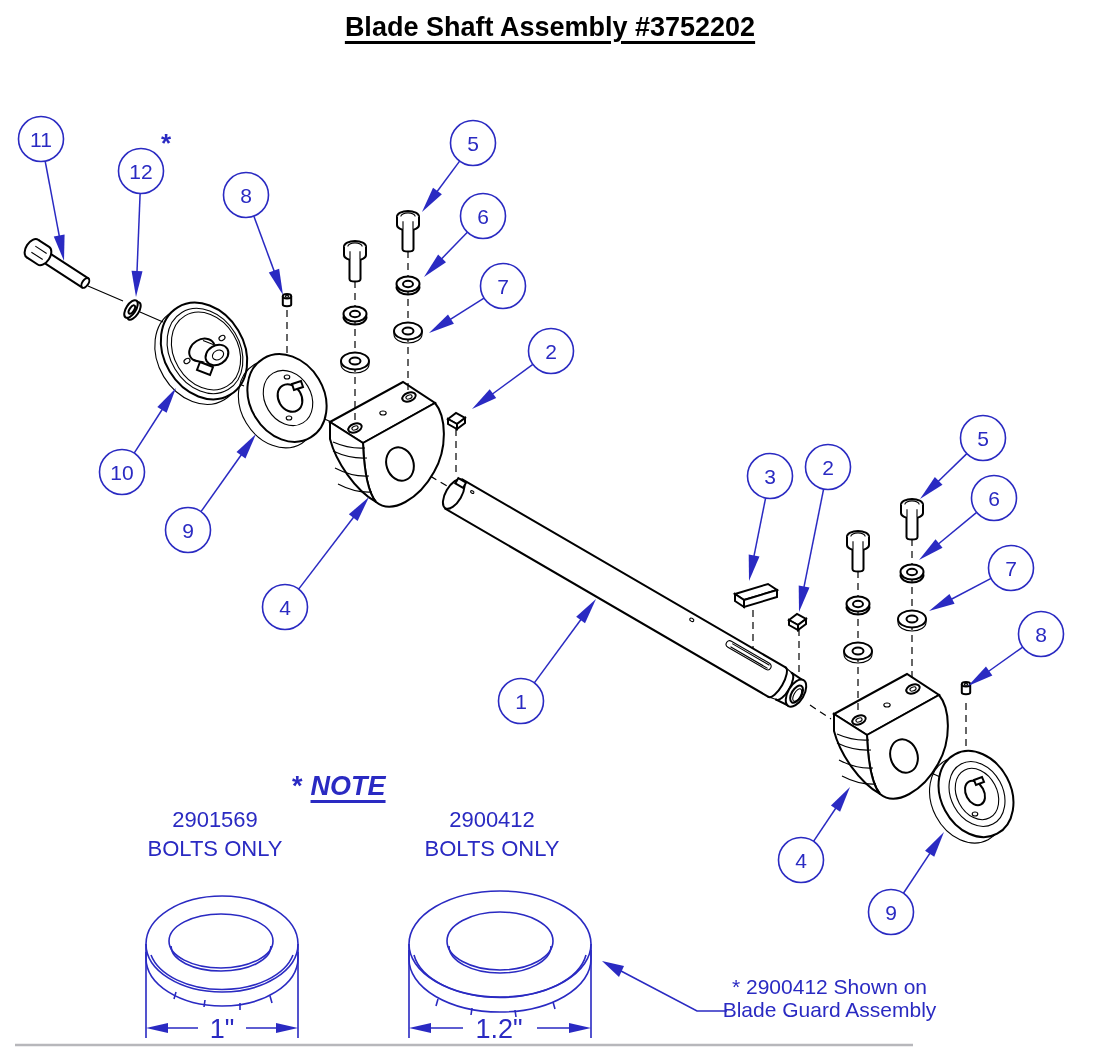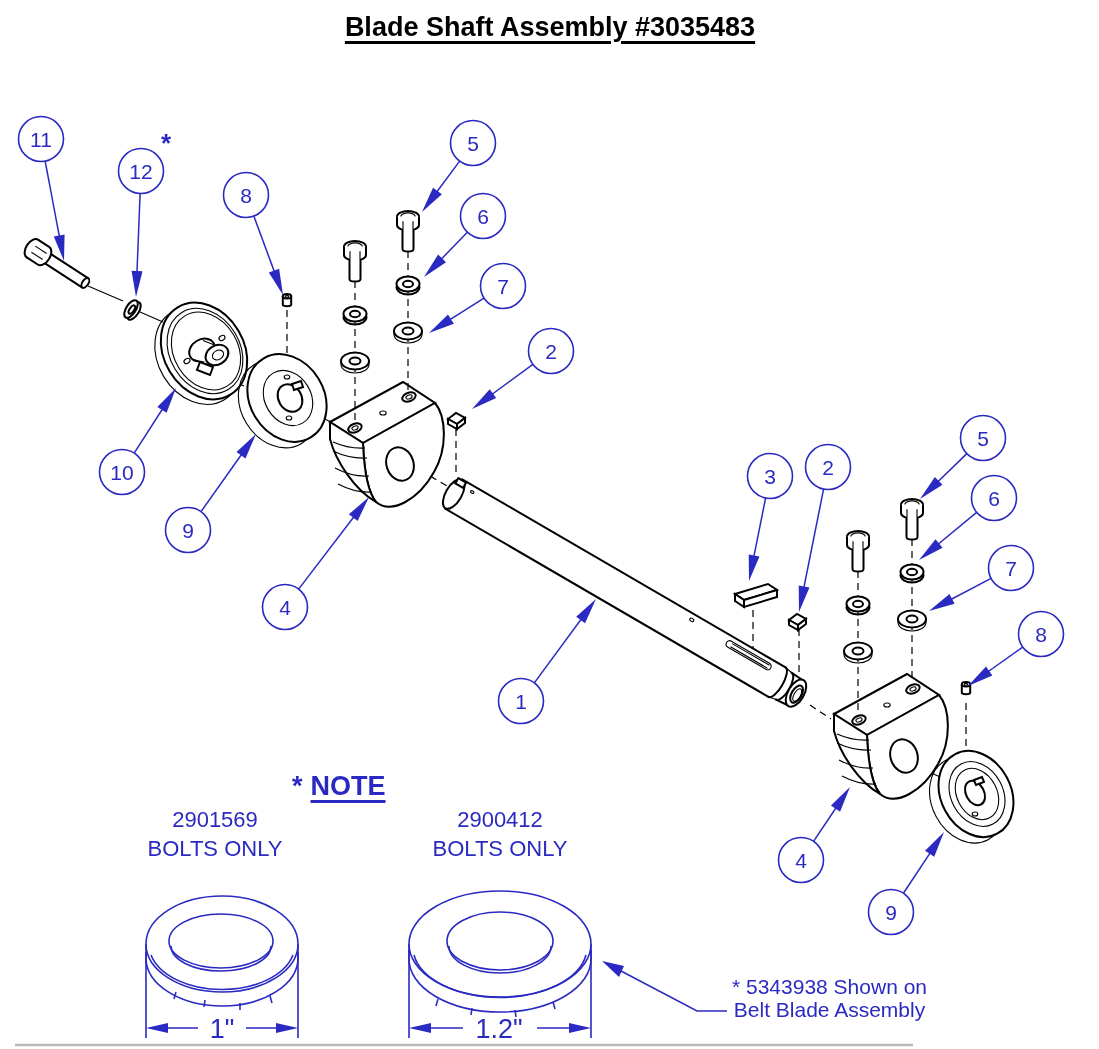--- a/index.html
+++ b/index.html
@@ -12,35 +12,35 @@
   .kt{stroke:var(--art);fill:none;stroke-width:1.1;}
   .dash{stroke:var(--art);fill:none;stroke-width:1.2;stroke-dasharray:7 5;}
   .bl{stroke:var(--blue);fill:none;stroke-width:1.6;}
   .blf{fill:var(--blue);stroke:none;}
   .ttl{position:absolute;left:20px;top:12px;width:1060px;text-align:center;
        font-size:27px;font-weight:bold;color:#000;}
   .ttl span{text-decoration:underline;text-decoration-thickness:3px;text-underline-offset:5px;}
   .bluetext{position:absolute;color:var(--blue);text-align:center;}
   .notehead{left:292px;top:771px;font-size:27px;font-weight:bold;}
   .notehead .star{margin-right:8px;}
-  .notehead .hd{text-decoration:underline;text-decoration-thickness:2.5px;text-underline-offset:5px;}
+  .notehead .hd{text-decoration:underline;text-decoration-thickness:2.5px;text-underline-offset:5px;font-style:italic;}
   .notecol{width:200px;font-size:22px;line-height:29px;top:805px;}
   .notecol-left{left:115px;}
-  .notecol-right{left:400px;}
+  .notecol-right{left:392px;}
   .footnote{left:722px;top:976px;width:215px;font-size:21px;line-height:22.5px;}
   .star12{left:161px;top:128px;font-size:26px;font-weight:bold;}
   .balloon-text{font-size:21px;fill:var(--blue);}
   .dimtext{font-size:27px;fill:var(--blue);}
 </style>
 </head>
 <body>
 
 <div id="canvas">
 
-  <div class="ttl"><span>Blade Shaft Assembly #3035483</span></div>
+  <div class="ttl"><span>Blade Shaft Assembly #3752202</span></div>
 
   <svg id="drawing" width="1099" height="1049" viewBox="0 0 1099 1049">
     <defs>
 
       <g id="housing">
         <path class="kf" d="M0,0 L73,-40 L105,-19 L33,21 Z"></path>
         <path class="kf" d="M33,21 L105,-19 C116,-6 118,26 104,50 C89,77 62,93 46,80 C37,69 34,46 33,21 Z"></path>
         <path class="kf" d="M0,0 L33,21 C34,46 37,69 46,80 C25,68 6,40 0,17 Z"></path>
         <path class="kt" d="M3,20 Q19,27 35,26"></path>
         <path class="kt" d="M3,29 Q20,37 37,36"></path>
@@ -349,17 +349,17 @@
     <div>2901569</div>
     <div>BOLTS ONLY</div>
   </div>
 
   <div class="bluetext notecol notecol-right">
     <div>2900412</div>
     <div>BOLTS ONLY</div>
   </div>
 
   <div class="bluetext footnote">
-    <div>* 5343938 Shown on</div>
-    <div>Belt Blade Assembly</div>
+    <div>* 2900412 Shown on</div>
+    <div>Blade Guard Assembly</div>
   </div>
 
 </div>
 
 </body></html>

